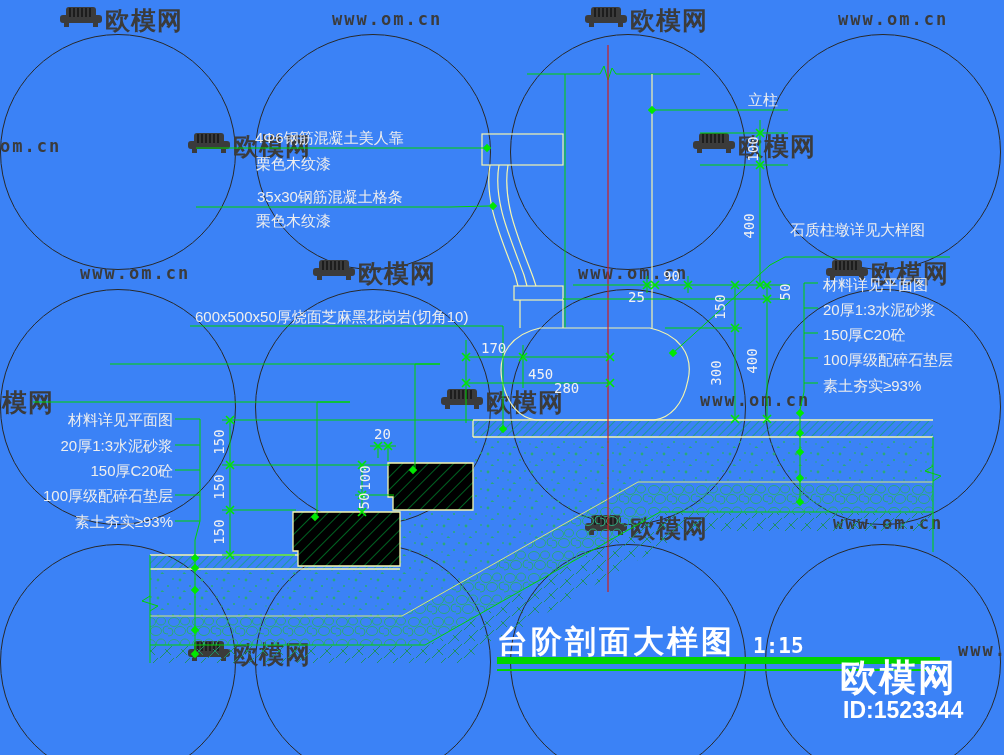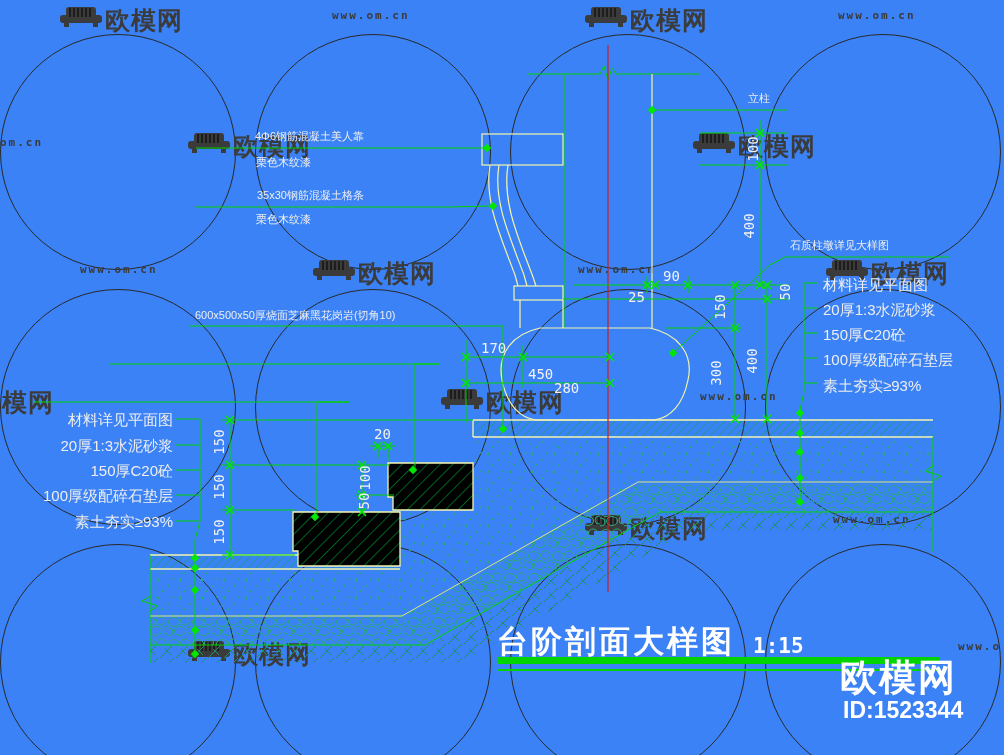--- a/index.html
+++ b/index.html
@@ -1,25 +1,25 @@
 <!DOCTYPE html>
 <html><head>
 <meta charset="utf-8">
 <style>
   html,body{margin:0;padding:0;background:#000;}
   #canvas{position:relative;width:1004px;height:755px;background:#3b82f6;overflow:hidden;
           font-family:"Liberation Sans",sans-serif;}
   
   .wm{position:absolute;color:#3b3b3b;white-space:nowrap;z-index:1;}
   .wm-brand{font-size:25px;font-weight:bold;letter-spacing:1px;}
-  .wm-url{font-size:11px;font-weight:bold;font-family:"DejaVu Sans Mono",monospace;letter-spacing:2px;}
+  .wm-url{font-size:17px;font-weight:bold;font-family:"DejaVu Sans Mono",monospace;letter-spacing:2px;}
   .wm-sofa{position:absolute;z-index:1;}
   .wm-circle{position:absolute;width:234px;height:234px;border:1.5px solid #292929;border-radius:50%;z-index:0;}
   
-  .lbl{position:absolute;color:#eeeeee;font-size:11px;white-space:nowrap;z-index:3;}
+  .lbl{position:absolute;color:#eeeeee;font-size:15px;white-space:nowrap;z-index:3;}
   .dim{position:absolute;color:#f2f2f2;font-size:14px;font-family:"DejaVu Sans Mono",monospace;
        white-space:nowrap;z-index:3;}
   .dim-v{transform:rotate(-90deg);transform-origin:center;}
   .right-mat{position:absolute;color:#eeeeee;font-size:15px;white-space:nowrap;z-index:3;}
   .left-mat{position:absolute;color:#eeeeee;font-size:15px;white-space:nowrap;z-index:3;text-align:right;}
   
   .title-txt{position:absolute;color:#fff;font-size:31px;font-weight:bold;letter-spacing:3px;z-index:4;}
   .title-scale{position:absolute;color:#fff;font-size:21px;font-weight:bold;z-index:4;
                font-family:"DejaVu Sans Mono",monospace;}
   .title-bar{position:absolute;background:#00d400;z-index:4;}
@@ -372,21 +372,21 @@
   <span class="lbl" style="left:257px;top:188px;">35x30钢筋混凝土格条</span>
   <span class="lbl" style="left:256px;top:212px;">栗色木纹漆</span>
   <span class="lbl" style="left:195px;top:308px;">600x500x50厚烧面芝麻黑花岗岩(切角10)</span>
   <span class="left-mat" style="left:45px;top:411px;width:128px;">材料详见平面图</span>
   <span class="left-mat" style="left:37px;top:437px;width:136px;">20厚1:3水泥砂浆</span>
   <span class="left-mat" style="left:73px;top:462px;width:100px;">150厚C20砼</span>
   <span class="left-mat" style="left:28px;top:487px;width:145px;">100厚级配碎石垫层</span>
   <span class="left-mat" style="left:55px;top:513px;width:118px;">素土夯实≥93%</span>
 
   <span class="lbl" style="left:748px;top:91px;">立柱</span>
-  <span class="lbl" style="left:790px;top:238px;">石质柱墩详见大样图</span>
+  <span class="lbl" style="left:790px;top:221px;">石质柱墩详见大样图</span>
   <span class="right-mat" style="left:823px;top:276px;">材料详见平面图</span>
   <span class="right-mat" style="left:823px;top:301px;">20厚1:3水泥砂浆</span>
   <span class="right-mat" style="left:823px;top:326px;">150厚C20砼</span>
   <span class="right-mat" style="left:823px;top:351px;">100厚级配碎石垫层</span>
   <span class="right-mat" style="left:823px;top:377px;">素土夯实≥93%</span>
 
   <span class="dim dim-v" style="left:740px;top:141px;">100</span>
   <span class="dim dim-v" style="left:736px;top:218px;">400</span>
   <span class="dim" style="left:628px;top:268px;margin-top:21px;">25</span>
   <span class="dim" style="left:663px;top:268px;">90</span>

